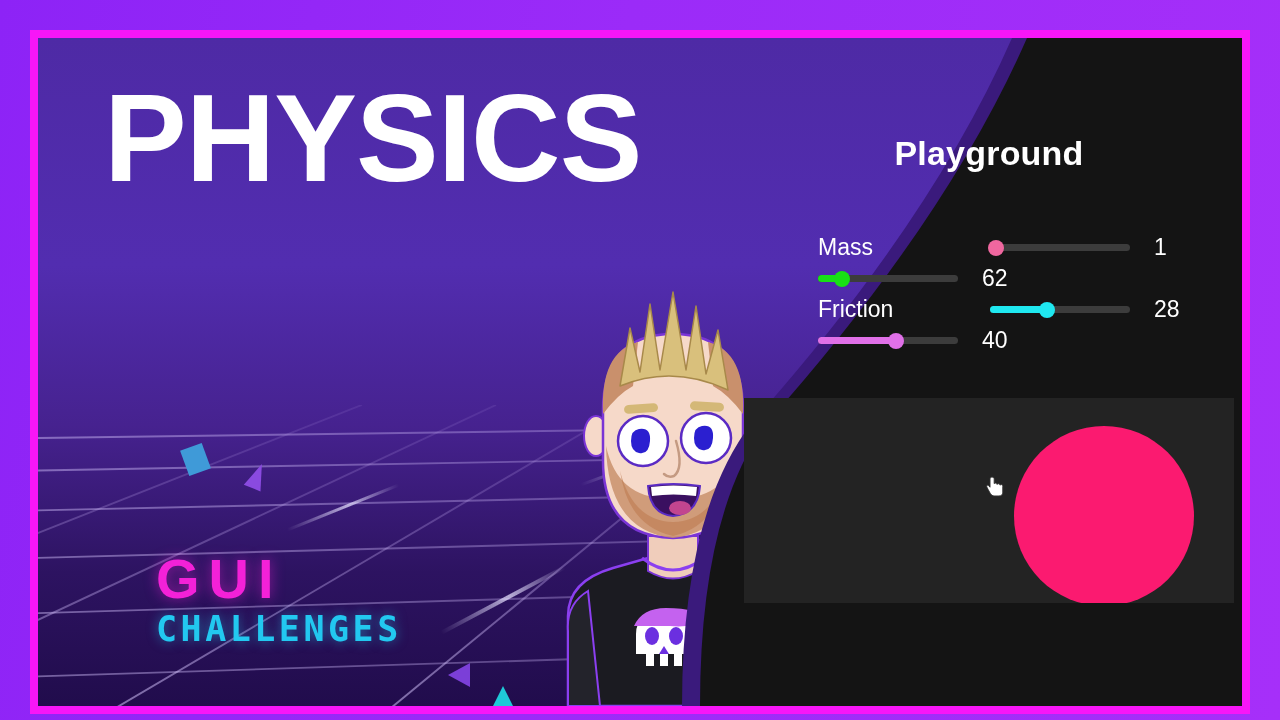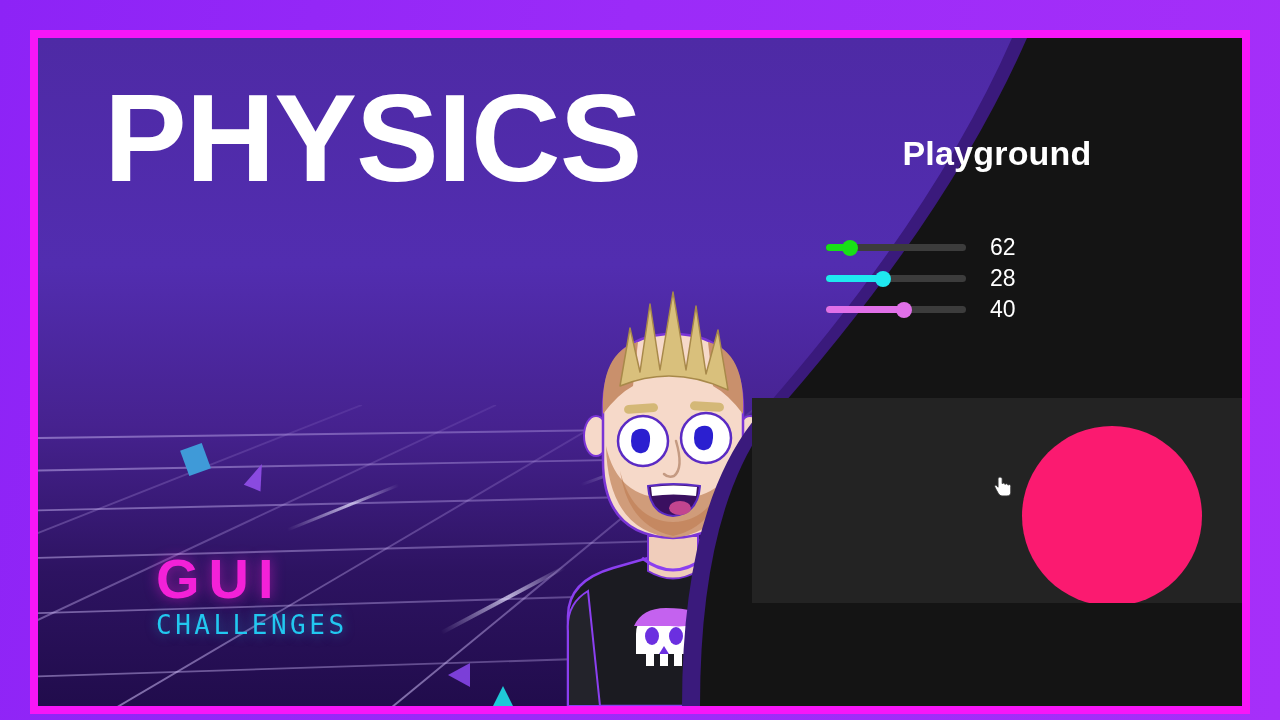--- a/index.html
+++ b/index.html
@@ -44,34 +44,34 @@
     letter-spacing:-1px;
   }
 
   
   #logo{ position:absolute; left:118px; top:513px; }
   #logo .gui{
     font-size:56px; font-weight:700; color:#f321d8; letter-spacing:9px;
     line-height:1; text-shadow:0 0 14px rgba(243,33,216,.55);
   }
   #logo .challenges{
-    font-size:26px; font-weight:400; color:#22c8f0; letter-spacing:3.5px;
+    font-size:35px; font-weight:700; color:#22c8f0; letter-spacing:3.5px;
     line-height:1; margin-top:5px; text-shadow:0 0 12px rgba(34,200,240,.5);
     font-family:"DejaVu Sans Mono", monospace;
   }
 
   
   #curve{
     position:absolute; right:0; top:0; width:560px; height:100%;
   }
   #curve svg{ position:absolute; inset:0; width:100%; height:100%; }
 
   
   #app{
-    position:absolute; right:0; top:0; width:490px; height:100%;
+    position:absolute; right:8px; top:0; width:490px; height:100%;
     color:#fff;
   }
   #app-head{
     position:absolute; left:0; top:0; width:100%; height:360px;
   }
   #app-title{
     position:absolute; width:100%; top:96px; text-align:center;
     font-size:34px; font-weight:700; letter-spacing:.2px;
   }
   #controls{
@@ -226,31 +226,41 @@
       </svg>
     </div>
 
     <div id="app">
 
       <div id="app-head">
         <div id="app-title">Playground</div>
 
         <div id="controls">
 
+          <div class="ctrl">
+            <div class="label">Mass</div>
+            <div class="slider">
+              <div class="track"></div>
+              <div class="fill" style="width:3%; background:#f0679f;"></div>
+              <div class="thumb" style="left:4%; background:#f0679f;"></div>
+            </div>
+            <div class="value">1</div>
+          </div>
 
           <div class="ctrl">
             <div class="slider">
               <div class="track"></div>
               <div class="fill" style="width:16%; background:#18e016;"></div>
               <div class="thumb" style="left:17%; background:#18e016;"></div>
             </div>
             <div class="value">62</div>
           </div>
 
           <div class="ctrl">
+            <div class="label">Friction</div>
             <div class="slider">
               <div class="track"></div>
               <div class="fill" style="width:40%; background:#1fe8f0;"></div>
               <div class="thumb" style="left:41%; background:#1fe8f0;"></div>
             </div>
             <div class="value">28</div>
           </div>
 
           <div class="ctrl">
             <div class="slider">

